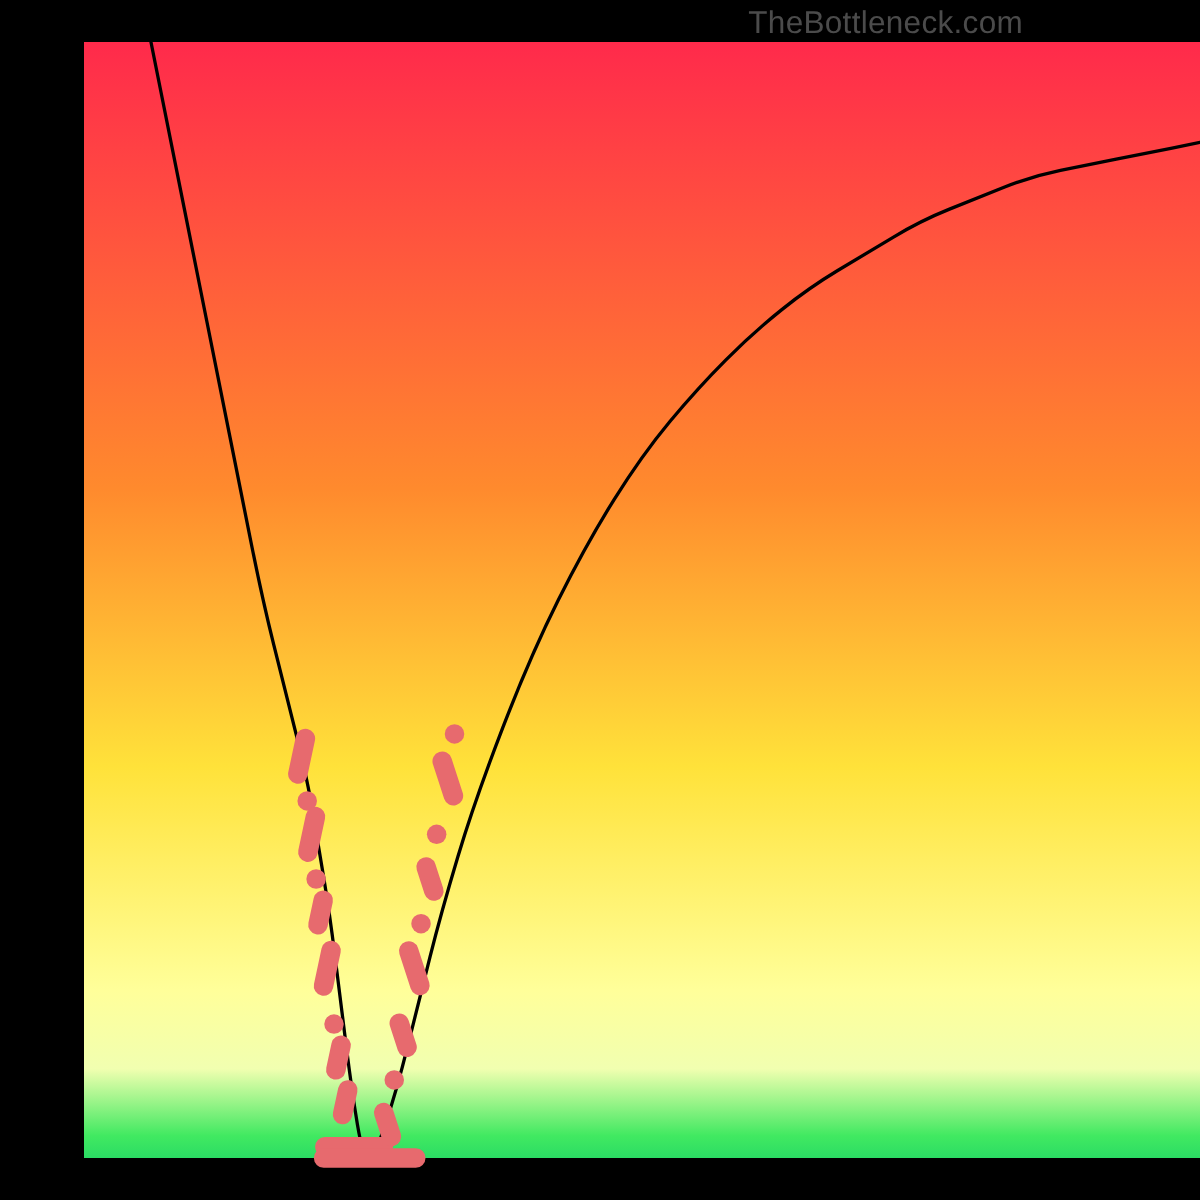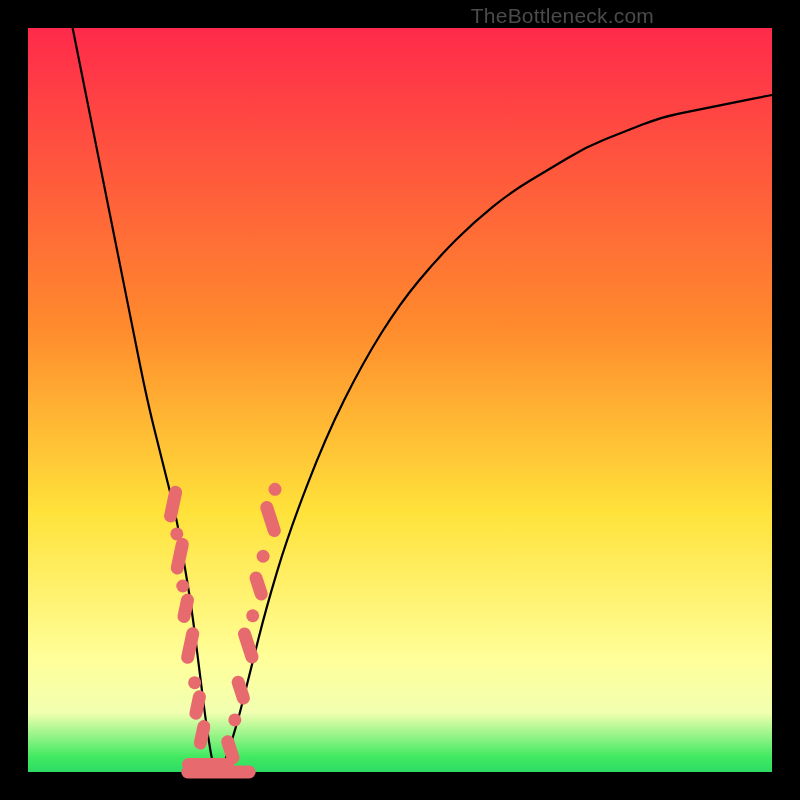--- a/index.html
+++ b/index.html
@@ -9,20 +9,21 @@
     height: 800px;
     overflow: hidden;
     font-family: Arial, Helvetica, sans-serif;
     background: #000;
   }
   .frame {
     position: relative;
     width: 664px;
     height: 800px;
     background: #000;
+    margin-left: 28px;
   }
   .plot-area {
     position: absolute;
     left: 28px;
     top: 28px;
     width: 744px;
     height: 744px;
     
     background: linear-gradient(
       to bottom,

